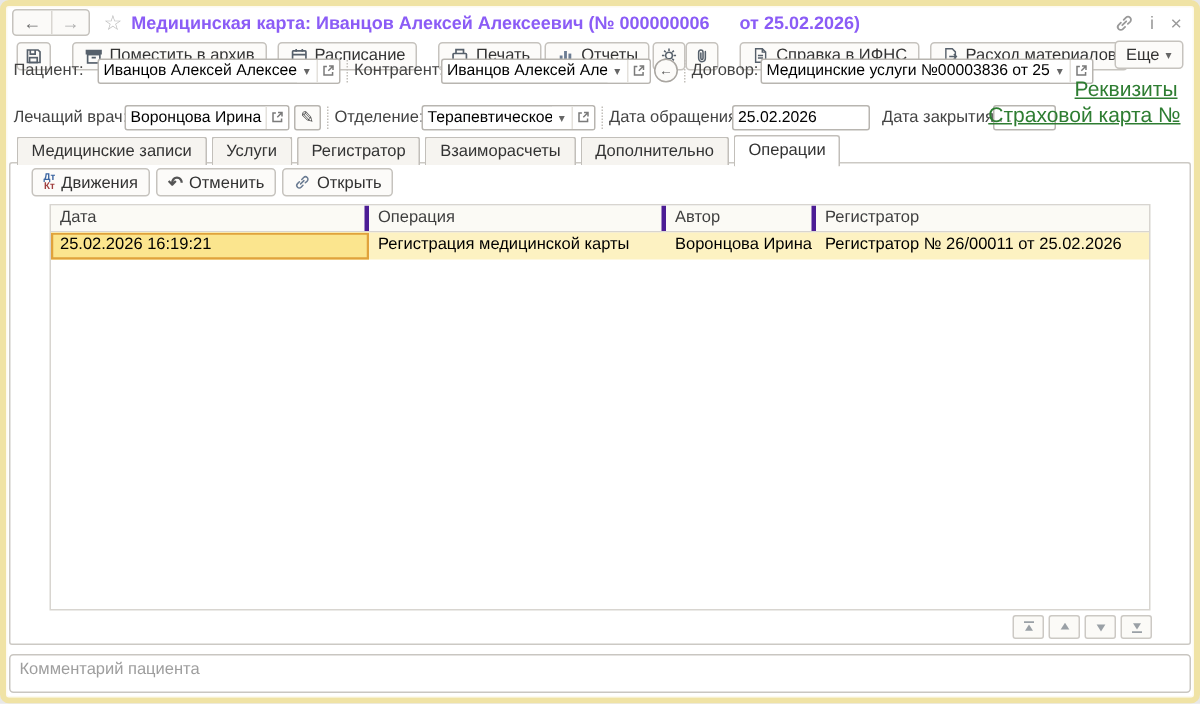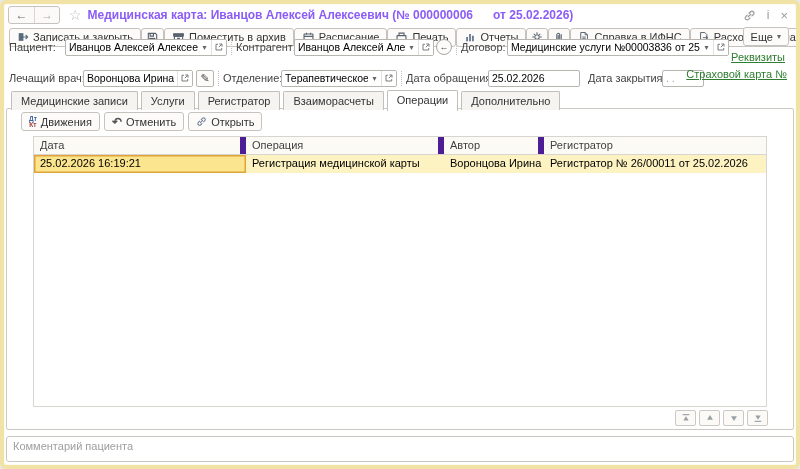--- a/index.html
+++ b/index.html
@@ -33,35 +33,35 @@
   .frow1{top:34px;}
   .frow2{top:65px;}
   .flabel{color:#444;white-space:nowrap;overflow:hidden;flex:none;}
   .fld{display:flex;align-items:stretch;height:17px;border:1px solid #b8b5b0;background:#fff;border-radius:2px;flex:none;overflow:hidden;}
   .fld .txt{padding:1.5px 3px 0;font-size:10.5px;color:#000;white-space:nowrap;overflow:hidden;flex:1;}
   .fld .fbtn{width:13px;flex:none;display:flex;align-items:center;justify-content:center;color:#666;background:#fff;cursor:default;}
   .fld .fbtn.open{width:15px;border-left:1px solid #e4e1dc;}
   .minibtn{height:17px;width:18px;border:1px solid #b8b5b0;border-radius:2px;background:#fcfbf9;display:flex;align-items:center;justify-content:center;flex:none;cursor:default;}
   .circbtn{height:16px;width:16px;border:1px solid #a9a6a1;border-radius:50%;background:#fcfbf9;display:flex;align-items:center;justify-content:center;font-size:9px;color:#555;flex:none;margin-left:2px;cursor:default;}
   .vsep{border-left:1px dotted #c2bfba;height:15px;margin:0 4px;flex:none;}
-  .glink{position:absolute;font-size:11px;color:#2e7d32;text-decoration:underline;white-space:nowrap;cursor:default;}
+  .glink{position:absolute;font-size:14px;color:#2e7d32;text-decoration:underline;white-space:nowrap;cursor:default;}
   .glink1{top:47px;right:11px;}
   .glink2{top:64px;right:9px;}
   .graytxt{color:#9e9e9e !important;}
   .pencil{color:#4a4a4a;font-size:11px;}
   
   .tabs{position:absolute;top:86px;left:7px;display:flex;align-items:flex-end;z-index:3;}
   .tab{border:1px solid #c2bfba;border-bottom:none;border-radius:2px 2px 0 0;background:#f6f4f0;padding:3px 9px 3px;font-size:11px;color:#333;margin-right:3px;white-space:nowrap;cursor:default;}
   .tab.active{background:#fff;padding-bottom:5px;margin-bottom:-1px;}
   
   .panel{position:absolute;top:104px;left:2px;right:2px;height:322px;border:1px solid #ccc9c4;border-radius:2px;background:#fff;}
   .ops-toolbar{position:absolute;top:3px;left:14px;display:flex;gap:4px;}
   .optable{position:absolute;top:27px;left:26px;right:26px;bottom:22px;border:1px solid #d8d5d0;background:#fff;overflow:hidden;}
   .thead{display:flex;height:18px;background:#fbfaf5;border-bottom:1px solid #d8d5d0;}
-  .th{font-size:11px;color:#3f3f3f;padding:2px 6px;border-right:6px solid #4c1d95;white-space:nowrap;overflow:hidden;}
+  .th{font-size:11px;color:#3f3f3f;padding:2px 6px;border-right:3px solid #4c1d95;white-space:nowrap;overflow:hidden;}
   .trow{display:flex;height:18px;background:#fdf2c2;cursor:default;}
   .td{font-size:11px;color:#000;padding:2px 6px;white-space:nowrap;overflow:hidden;}
   .td.active-cell{background:#fbe58e;box-shadow:inset 0 0 0 1.5px #e0a23b;}
   .w0{width:212px;flex:none;}.w1{width:198px;flex:none;}.w2{width:100px;flex:none;}.w3{flex:1;}
   .navs{position:absolute;bottom:3px;right:25px;display:flex;gap:3px;}
   .nbtn{width:21px;height:16px;border:1px solid #ccc9c4;border-radius:2px;background:#fbfaf7;display:flex;align-items:center;justify-content:center;padding:0;cursor:default;}
   
   .comment{position:absolute;left:2px;right:2px;top:432px;height:26px;border:1px solid #c9c6c1;border-radius:3px;background:#fff;padding:3px 6px;font-size:11px;color:#9e9e9e;overflow:hidden;}
   svg{display:block;}
 </style>
@@ -86,29 +86,20 @@
         <svg width="13" height="13" viewBox="0 0 14 14" fill="none" stroke="#9a9a9a" stroke-width="1.3" stroke-linecap="round">
             <path d="M5.6 8.4 8.4 5.6M4.6 6.6 3 8.2a2.1 2.1 0 0 0 3 3l1.6-1.6M6.6 4.6 8.2 3a2.1 2.1 0 0 1 3 3L9.6 7.4"></path>
           </svg>
       </span>
       <span class="tbico">i</span>
       <span class="tbico" style="font-size:13px;">×</span>
     </div>
   </div>
 
   <div class="toolbar">
-    <button class="btn">
-      <span>
-          <svg width="12" height="12" viewBox="0 0 14 14">
-            <rect x="2" y="2.5" width="5.5" height="9" fill="#5a6b7d"></rect>
-            <path d="M6.5 7h5.5M10 4.5 12.5 7 10 9.5" stroke="#5a6b7d" stroke-width="1.3" fill="none"></path>
-          </svg>
-        </span>
-      <span>Записать и закрыть</span>
-    </button>
     <span class="sp2"></span>
     <button class="btn ico">
       <span>
           <svg width="13" height="13" viewBox="0 0 14 14" fill="none" stroke="#56606b" stroke-width="1.2">
             <path d="M2.5 2.5h7.6l1.4 1.4v7.6H2.5z"></path>
             <path d="M4.5 2.5v3h3.5v-3"></path>
             <rect x="4" y="8" width="5.5" height="3.5"></rect>
           </svg>
         </span>
     </button>
@@ -281,22 +272,22 @@
       <span class="txt graytxt">.  .</span>
     </div>
   </div>
   <a class="glink glink2">Страховой карта №</a>
 
   <div class="tabs">
     <div class="tab">Медицинские записи</div>
     <div class="tab">Услуги</div>
     <div class="tab">Регистратор</div>
     <div class="tab">Взаиморасчеты</div>
+    <div class="tab">Дополнительно</div>
     <div class="tab active">Операции</div>
-    <div class="tab">Дополнительно</div>
   </div>
 
   <div class="panel">
     <div class="ops-toolbar">
       <button class="btn">
         <span class="dtkt">
             <i class="dt" style="font-style:normal;">Дт</i>
             <i class="kt" style="font-style:normal;">Кт</i>
           </span>
         <span>Движения</span>

